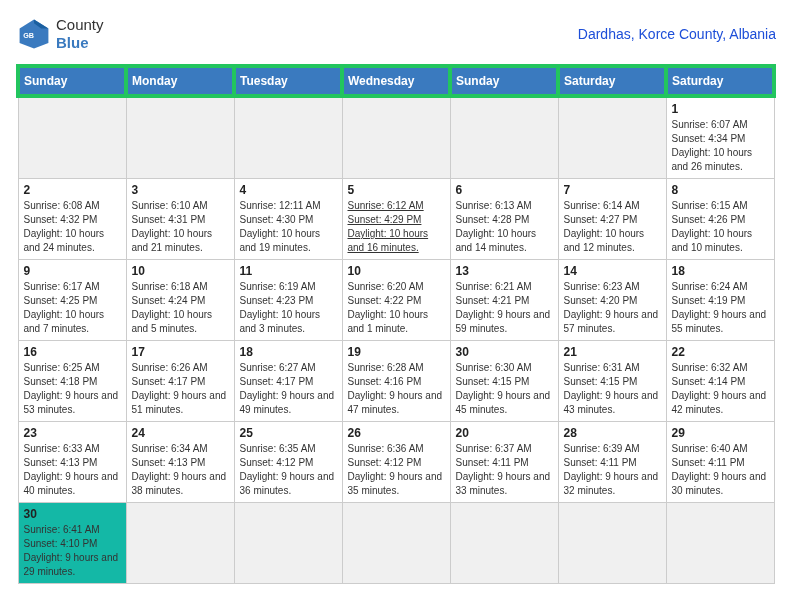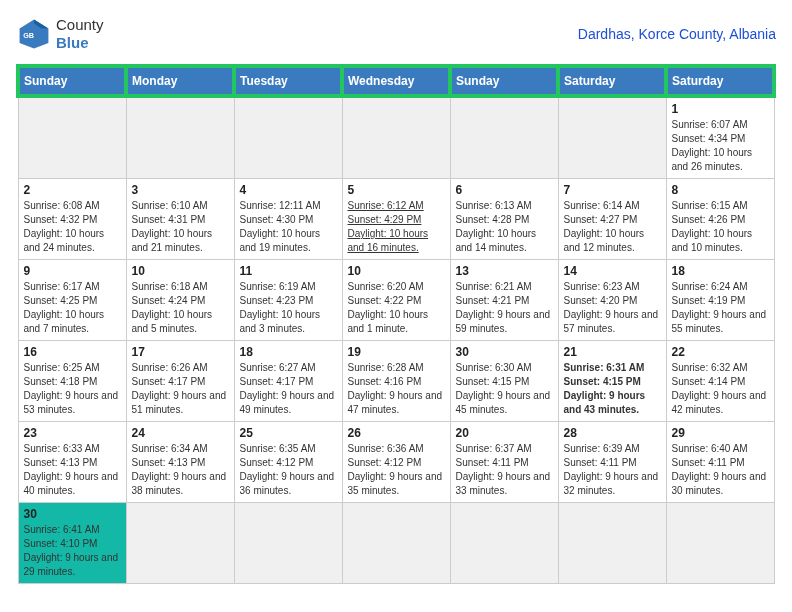--- a/index.html
+++ b/index.html
@@ -244,21 +244,21 @@
 Daylight: 9 hours and 47 minutes.</div>
         </td>
         <td>
           <span class="day-number">30</span>
           <div class="day-info" style="white-space: pre-line;">Sunrise: 6:30 AM
 Sunset: 4:15 PM
 Daylight: 9 hours and 45 minutes.</div>
         </td>
         <td>
           <span class="day-number">21</span>
-          <div class="day-info" style="white-space: pre-line; font-weight: bold;">Sunrise: 6:31 AM
+          <div class="day-info" style="white-space: pre-line;">Sunrise: 6:31 AM
 Sunset: 4:15 PM
 Daylight: 9 hours and 43 minutes.</div>
         </td>
         <td>
           <span class="day-number">22</span>
           <div class="day-info" style="white-space: pre-line;">Sunrise: 6:32 AM
 Sunset: 4:14 PM
 Daylight: 9 hours and 42 minutes.</div>
         </td>
       </tr>

